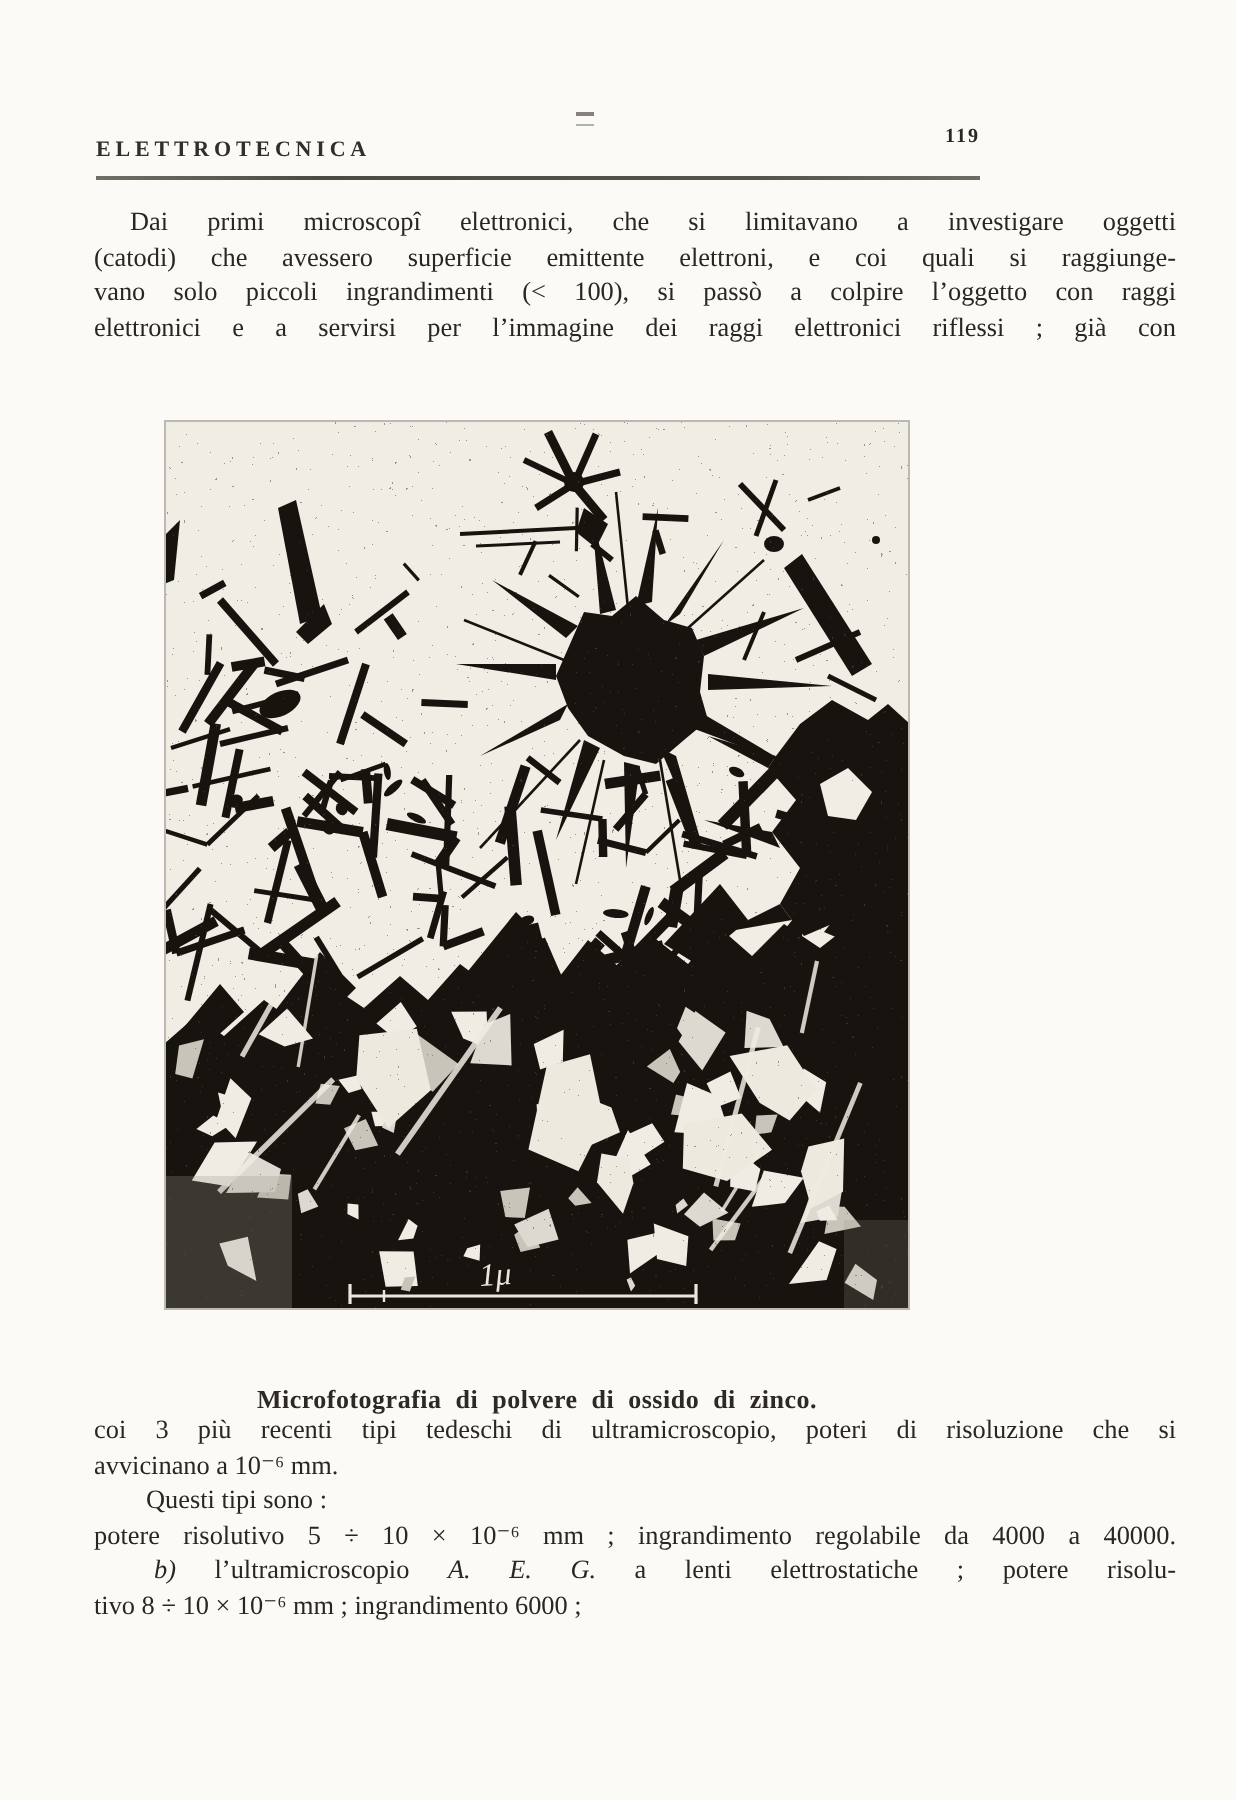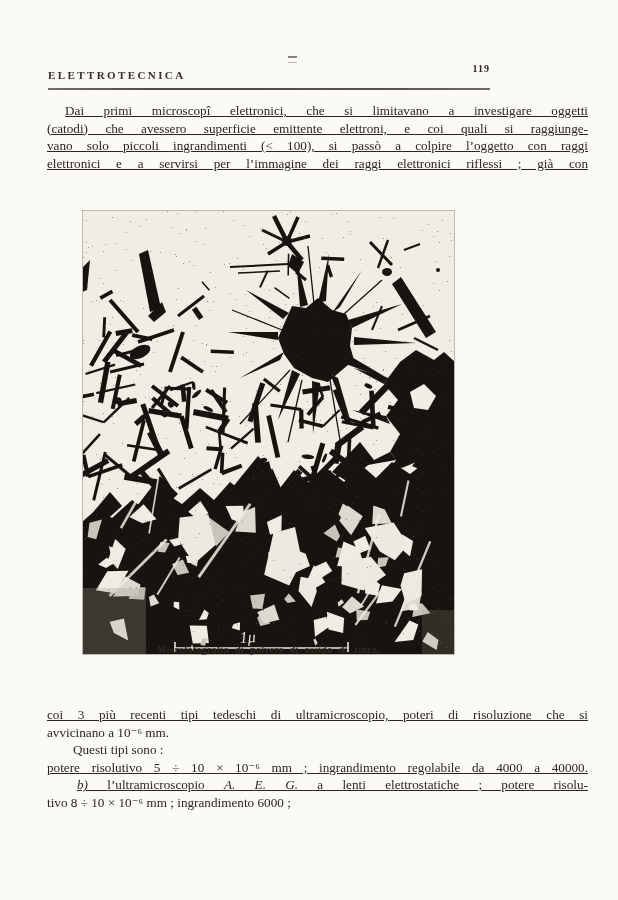--- a/index.html
+++ b/index.html
@@ -32,32 +32,32 @@
   }
 
   
   .para{
     position:absolute;left:47px;width:541px;
     font-size:13.2px;line-height:17.6px;color:#2b2620;
   }
   .p1{top:102px;}
   .p2{top:706px;}
   .ln{min-height:17.6px;}
-  .j{text-align:justify;text-align-last:justify;text-decoration:underline;}
+  .j{text-align:justify;text-align-last:justify;}
   .ind1{padding-left:18px;}
   .ind2{padding-left:26px;}
   .ind3{padding-left:30px;}
   .it{font-style:italic;}
 
   
   figure{position:absolute;left:82px;top:210px;width:373px;height:480px;margin:0;}
   figure svg{display:block;}
   figcaption{
-    position:absolute;left:0;top:434px;width:373px;text-align:center;
-    font-size:10px;font-weight:bold;letter-spacing:.25px;word-spacing:3.5px;
+    position:absolute;left:0;top:482px;width:373px;text-align:center;
+    font-size:13px;font-weight:bold;letter-spacing:.25px;word-spacing:3.5px;
     color:#2e2a23;
   }
 </style>
 </head>
 <body>
 
 <div class="page">
 
   <div class="header-band">
     <span class="artifact"></span>

